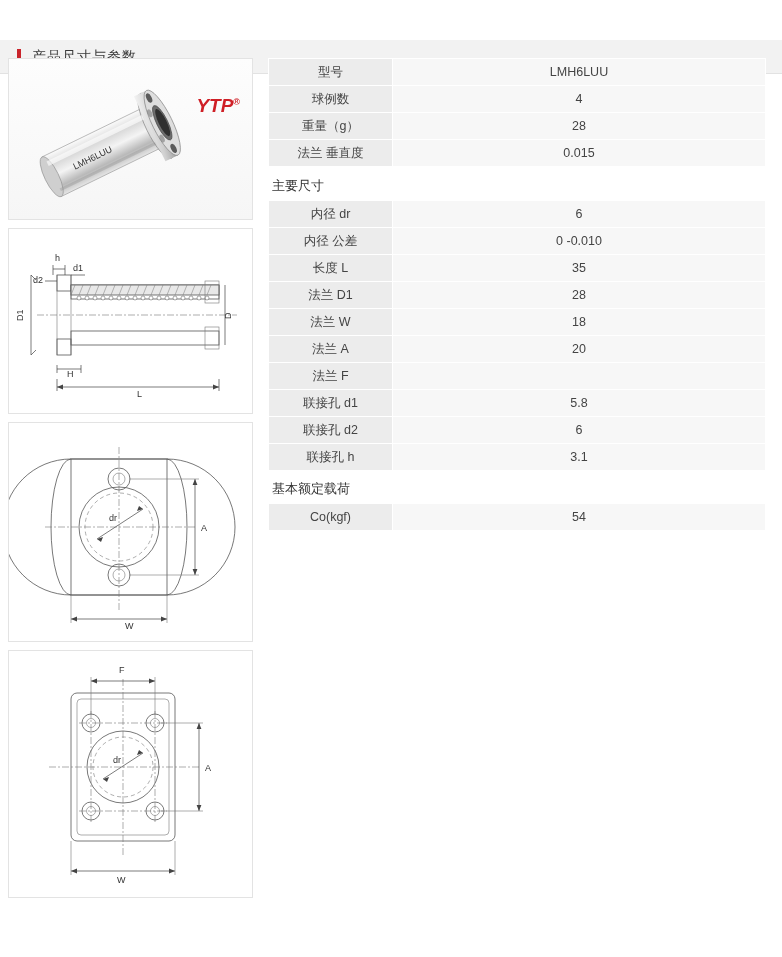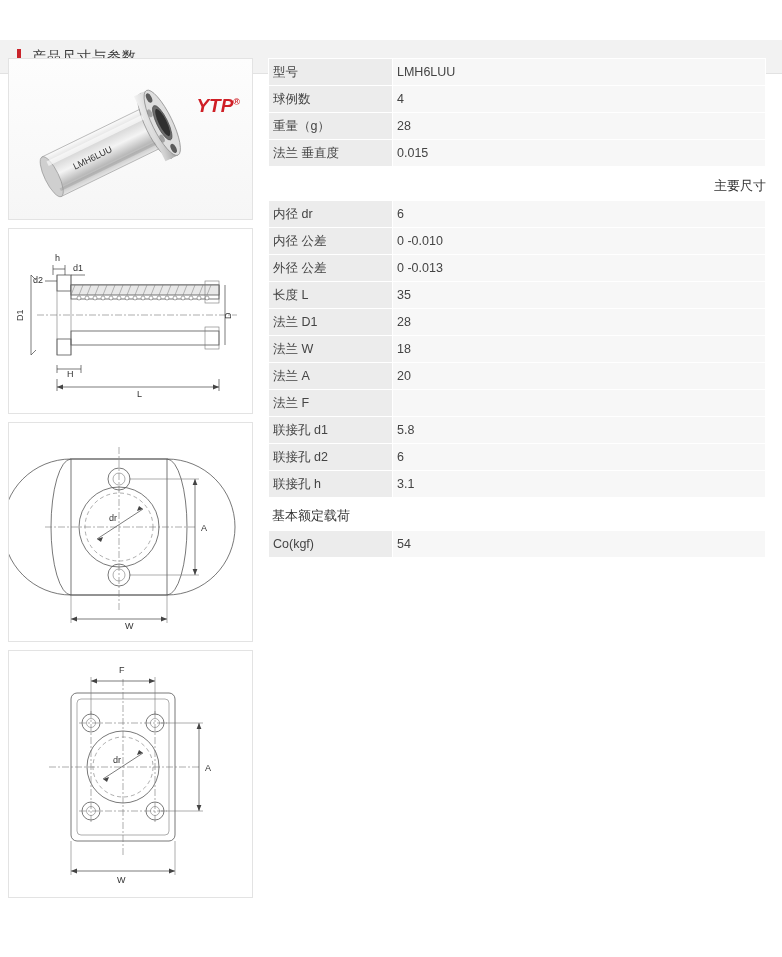--- a/index.html
+++ b/index.html
@@ -76,40 +76,40 @@
   table.spec {
     width: 100%;
     border-collapse: collapse;
     table-layout: fixed;
   }
   table.spec td {
     height: 27px;
     font-size: 12.5px;
     color: #444;
     border: 1px solid #ffffff;
-    text-align: left;
+    text-align: center;
     vertical-align: middle;
     padding: 0 4px;
   }
   td.k {
     width: 124px;
     background: #ececec;
     color: #3d3d3d;
   }
   td.v {
     background: #f7f7f7;
     color: #4a4a4a;
   }
   .sect-title {
     font-size: 13px;
     color: #333;
     margin: 9px 0 5px 4px;
     font-weight: normal;
   }
-  .sect-title.first { margin-top: 10px; text-align: right; }
+  .sect-title.first { margin-top: 10px; }
 
   
   svg text {
     font-family: "Liberation Sans", sans-serif;
     font-size: 9px;
     fill: #333;
   }
   svg .ln { stroke: #555; stroke-width: 0.8; fill: none; }
   svg .thin { stroke: #777; stroke-width: 0.6; fill: none; }
   svg .ctr { stroke: #777; stroke-width: 0.6; fill: none; stroke-dasharray: 7 2 2 2; }
@@ -392,24 +392,20 @@
       <tbody>
         <tr>
           <td class="k">内径 dr</td>
           <td class="v">6</td>
         </tr>
         <tr>
           <td class="k">内径 公差</td>
           <td class="v">0 -0.010</td>
         </tr>
         <tr>
-          <td class="k">外径 公差</td>
-          <td class="v">0 -0.013</td>
-        </tr>
-        <tr>
           <td class="k">长度 L</td>
           <td class="v">35</td>
         </tr>
         <tr>
           <td class="k">法兰 D1</td>
           <td class="v">28</td>
         </tr>
         <tr>
           <td class="k">法兰 W</td>
           <td class="v">18</td>

